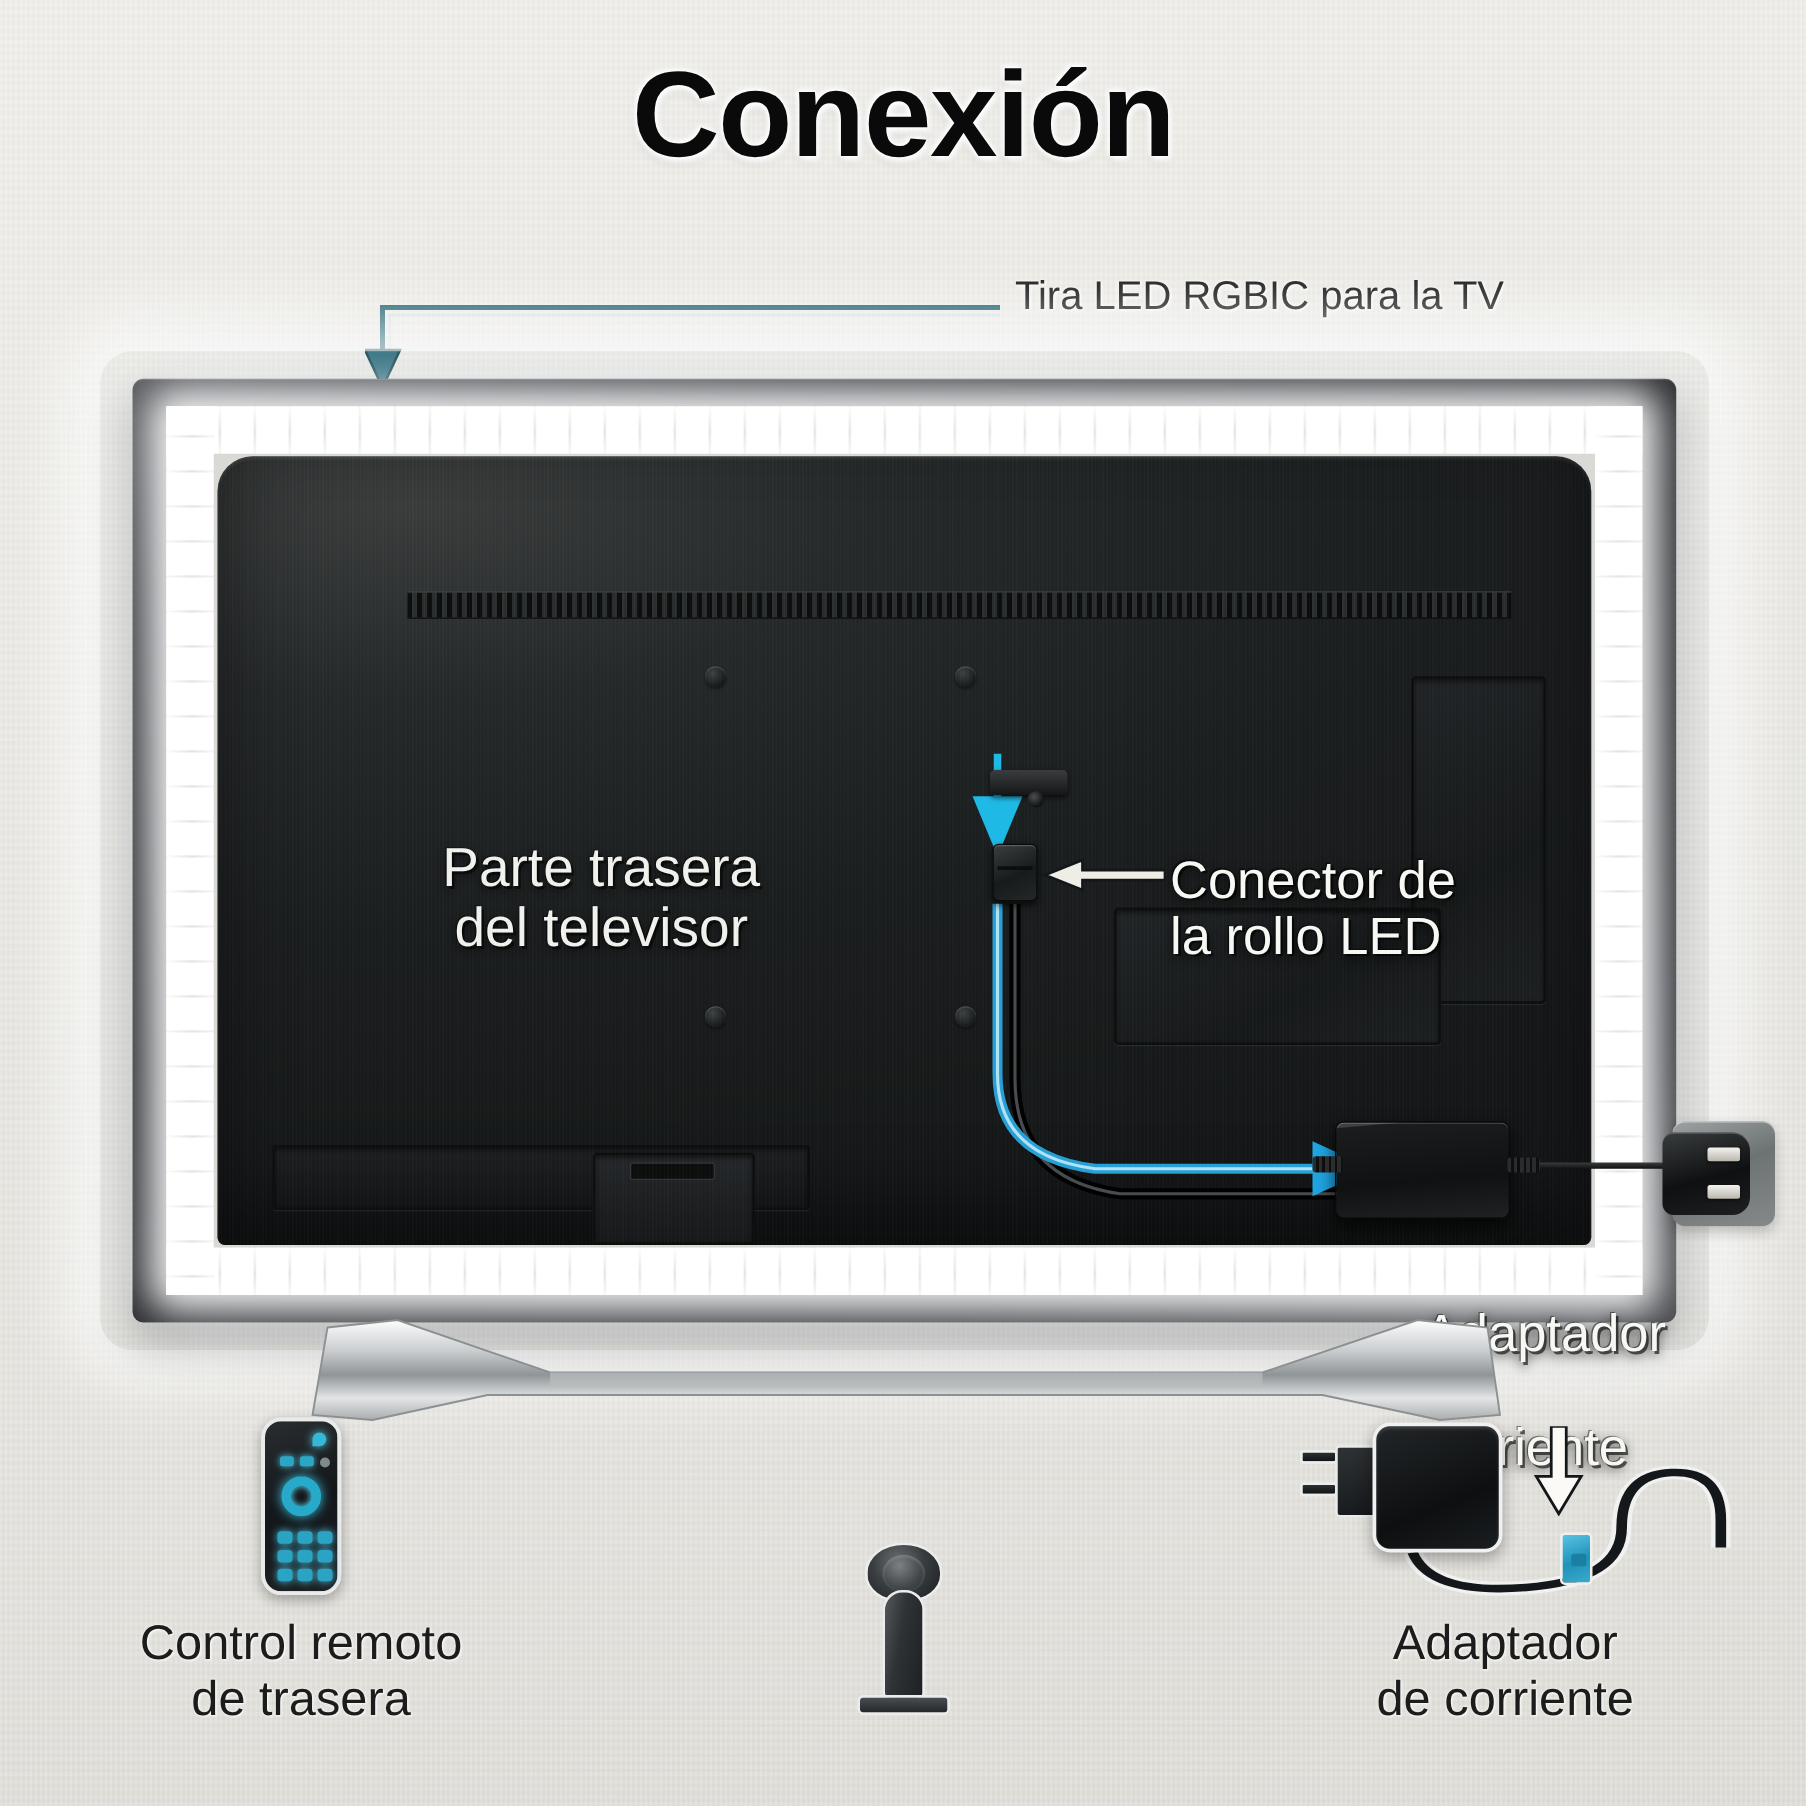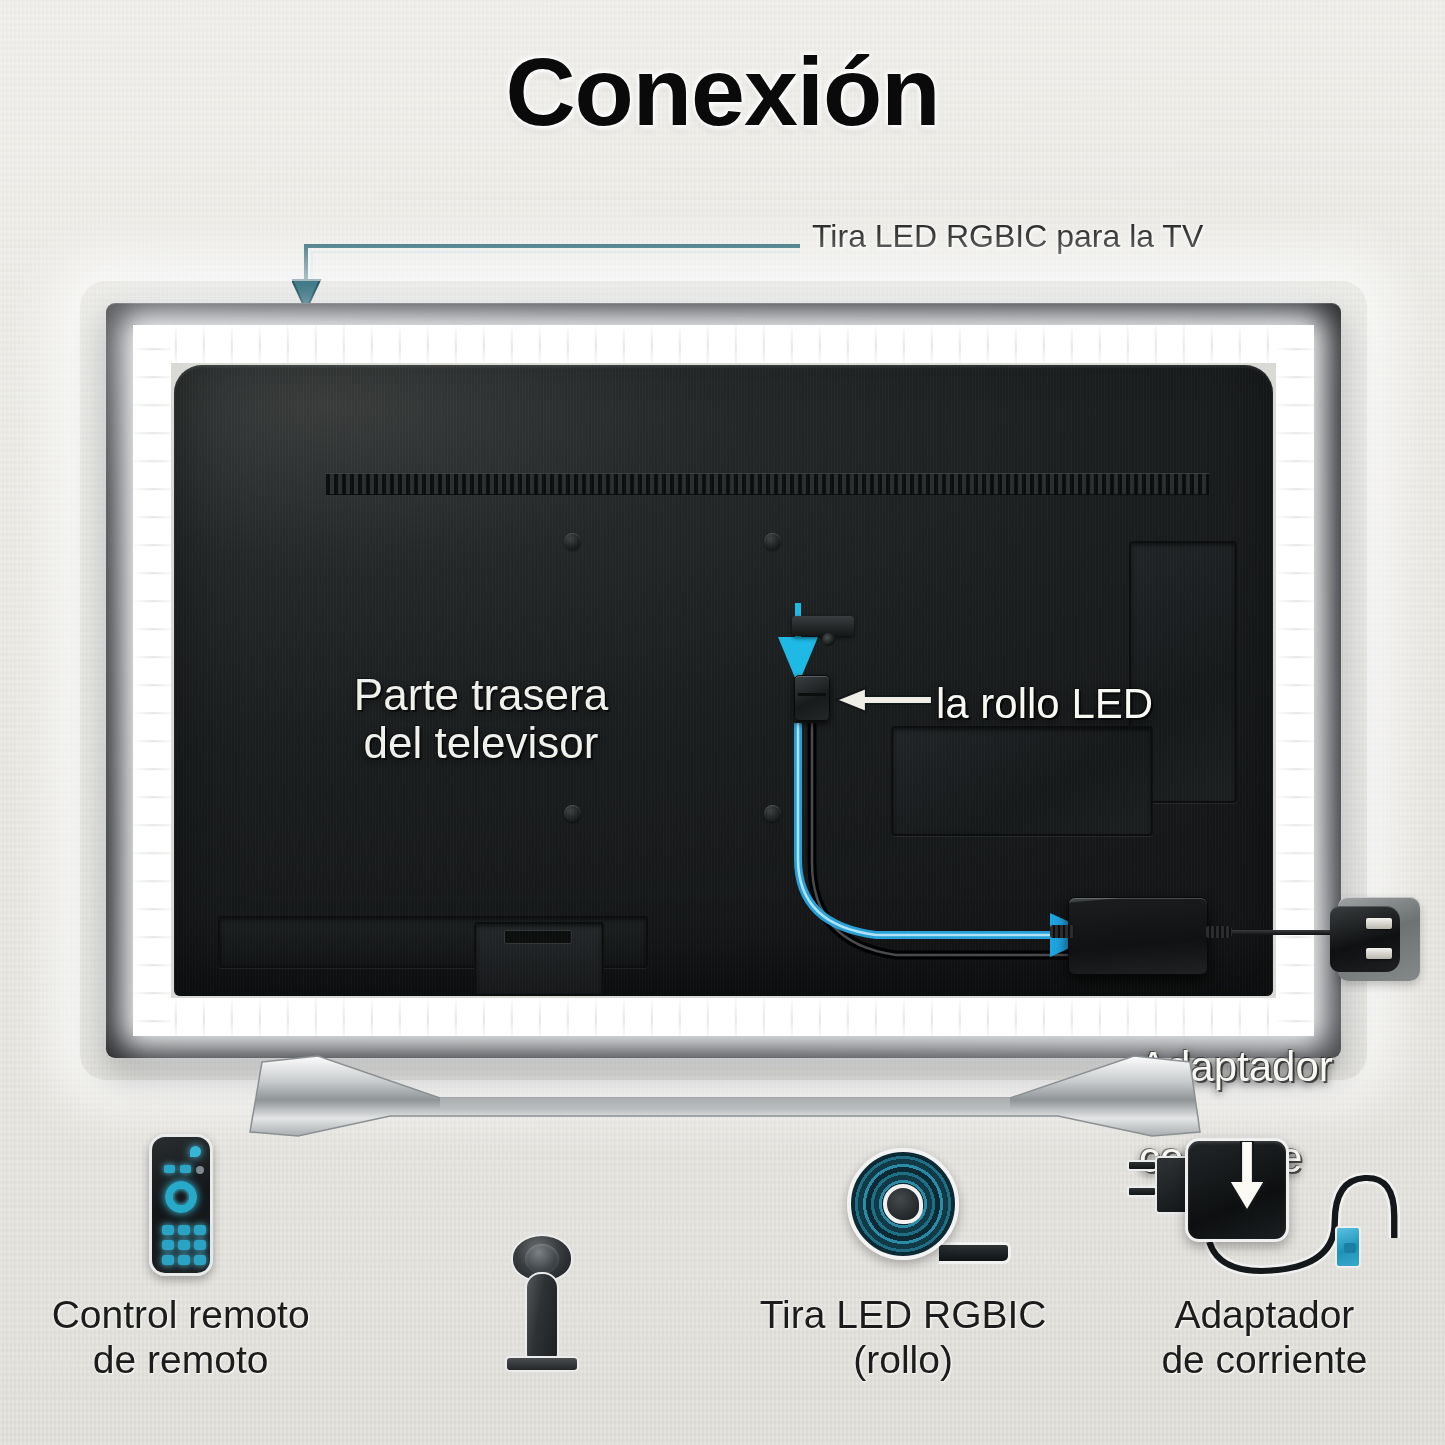--- a/index.html
+++ b/index.html
@@ -433,20 +433,21 @@
   </svg>
 
   <div id="strip-tab"></div>
   <div id="strip-tab-hole"></div>
   <div id="connector-box"></div>
 
   <svg id="arrow-connector" viewBox="0 0 100 34">
     <path d="M100 13 L34 13 L34 5 L4 17 L34 29 L34 21 L100 21 Z" fill="#efeee6" stroke="#14171a" stroke-width="2.2"></path>
   </svg>
   <div id="label-connector">
+    <div>Conector de</div>
     <div>la rollo LED</div>
   </div>
 
   <div id="label-adapter">
     <div>Adaptador</div>
     <div>de corriente</div>
   </div>
   <svg id="arrow-adapter" viewBox="0 0 48 72">
     <path d="M18 0 L30 0 L30 40 L42 40 L24 70 L6 40 L18 40 Z" fill="#fbfaf4" stroke="#14171a" stroke-width="2.2"></path>
   </svg>
@@ -491,46 +492,34 @@
         <div class="rm-key" style="left:10px;  top:103px;"></div>
         <div class="rm-key" style="left:26px;  top:103px;"></div>
         <div class="rm-key" style="left:42px;  top:103px;"></div>
         <div class="rm-key" style="left:10px;  top:118px;"></div>
         <div class="rm-key" style="left:26px;  top:118px;"></div>
         <div class="rm-key" style="left:42px;  top:118px;"></div>
       </div>
     </div>
     <div class="prod-label">
       <div>Control remoto</div>
-      <div>de remoto</div>
+      <div>de trasera</div>
     </div>
   </div>
 
   <div class="product">
     <div class="prod-art">
       <div id="cam-head">
         <div id="cam-lens"></div>
       </div>
       <div id="cam-neck"></div>
       <div id="cam-base"></div>
     </div>
   </div>
 
-  <div class="product">
-    <div class="prod-art">
-      <div id="roll-tail"></div>
-      <div id="roll">
-        <div id="roll-hub"></div>
-      </div>
-    </div>
-    <div class="prod-label">
-      <div>Tira LED RGBIC</div>
-      <div>(rollo)</div>
-    </div>
-  </div>
 
   <div class="product">
     <div class="prod-art">
       <svg id="ad-cord" viewBox="0 0 340 150" preserveAspectRatio="none">
         <path d="M118 112 Q128 146 182 140 Q236 134 236 92 Q236 50 264 48 Q292 46 292 86 L292 108" fill="none" stroke="#f0f1f0" stroke-width="11"></path>
         <path d="M118 112 Q128 146 182 140 Q236 134 236 92 Q236 50 264 48 Q292 46 292 86 L292 108" fill="none" stroke="#15181a" stroke-width="6"></path>
       </svg>
       <div class="ad-prong" id="ad-p1"></div>
       <div class="ad-prong" id="ad-p2"></div>
       <div id="ad-plugblock"></div>

